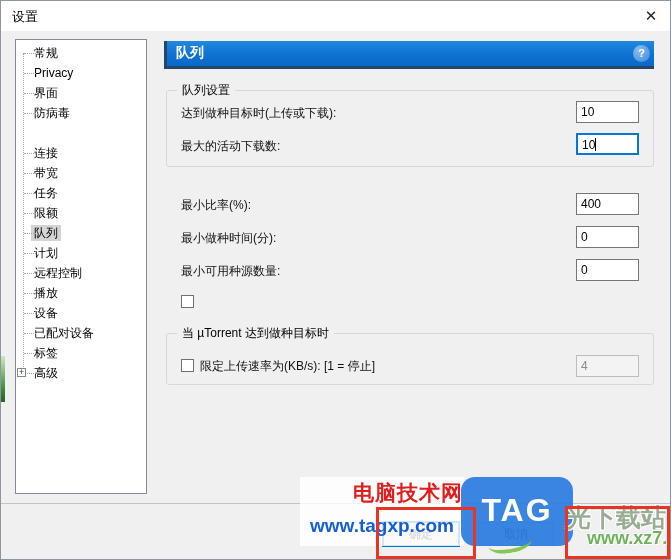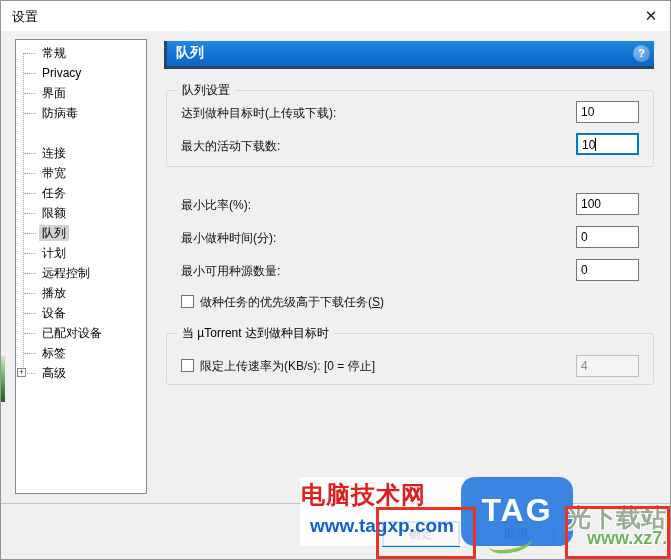--- a/index.html
+++ b/index.html
@@ -13,21 +13,21 @@
   #titlebar { left:0; top:0; width:669px; height:30px; background:#ffffff; }
   #win-title { left:11px; top:7px; font-size:13px; color:#000; }
   #close-btn { left:637px; top:4px; width:26px; height:22px; text-align:center;
                font-size:15px; color:#222; line-height:22px; cursor:pointer; }
 
   
   #tree-panel { left:14px; top:38px; width:132px; height:455px; background:#fff;
                 border:1px solid #848b94; }
   #tree-vline { left:22px; top:52px; height:316px; width:0; border-left:1px dotted #a6a6a6; }
   .tree-item { position:absolute; left:14px; width:130px; height:20px; line-height:20px;
-               font-size:12px; color:#000; padding-left:24px; cursor:default; }
+               font-size:12px; color:#000; padding-left:16px; cursor:default; }
   .tree-item::before { content:""; position:absolute; left:9px; top:10px; width:12px;
                        border-top:1px dotted #a6a6a6; }
   .tree-item .tlabel { display:inline-block; padding:0 3px; line-height:16px; }
   .tree-item .tlabel.selected { background:#d4d4d4; }
   #expand-box { left:16px; top:367px; width:9px; height:9px; background:#fff;
                 border:1px solid #828790; font-size:9px; line-height:7px; text-align:center;
                 color:#333; }
 
   
   #banner { left:163px; top:40px; width:490px; height:28px;
@@ -63,21 +63,21 @@
          font-size:12px; color:#000; text-align:center; line-height:22px; z-index:2;
          cursor:pointer; font-family:inherit; }
   #ok-btn { left:381px; top:520px; width:78px; height:26px; border:2px solid #0078d7;
             line-height:22px; }
   #cancel-btn { left:477px; top:521px; width:76px; }
   #apply-btn { left:581px; top:521px; width:76px; }
 
   
   #wm-whitebox { left:299px; top:476px; width:164px; height:69px;
                  background:rgba(255,255,255,0.82); z-index:10; }
-  #wm-site1-name { left:300px; top:478px; width:162px; text-align:left; font-size:24px;
+  #wm-site1-name { left:300px; top:478px; width:162px; text-align:right; font-size:21px;
                    font-weight:bold; color:#e11d1d; letter-spacing:1px; z-index:11; }
   #wm-site1-url { left:300px; top:514px; width:162px; text-align:center; font-size:19px;
                   font-weight:bold; color:#155fd4; z-index:11; }
   #wm-tag-logo { left:460px; top:476px; width:112px; height:69px; border-radius:14px;
                  background:rgba(43,125,224,0.93); color:#fff; font-weight:800;
                  font-size:32px; letter-spacing:2px; text-align:center; line-height:66px;
                  z-index:11; }
   #wm-site2-name { left:565px; top:500px; width:108px; font-size:25px; font-weight:bold;
                    color:rgba(128,152,122,0.8); white-space:nowrap; z-index:12;
                    text-shadow:1px 1px 0 #fff,-1px -1px 0 #fff,1px -1px 0 #fff,-1px 1px 0 #fff; }
@@ -133,33 +133,32 @@
 
   <div class="groupbox" style="top:89px;height:77px">
     <span class="gb-title">队列设置</span>
   </div>
   <div class="flabel" style="left:180px;top:104px">达到做种目标时(上传或下载):</div>
   <div class="field" style="top:100px"><span>10</span></div>
   <div class="flabel" style="left:180px;top:137px">最大的活动下载数:</div>
   <div class="field focused" style="top:132px"><span>10</span><span class="caret"></span></div>
 
   <div class="flabel" style="left:180px;top:196px">最小比率(%):</div>
-  <div class="field" style="top:192px"><span>100</span></div>
+  <div class="field" style="top:192px"><span>400</span></div>
   <div class="flabel" style="left:180px;top:229px">最小做种时间(分):</div>
   <div class="field" style="top:225px"><span>0</span></div>
   <div class="flabel" style="left:180px;top:262px">最小可用种源数量:</div>
   <div class="field" style="top:258px"><span>0</span></div>
   <div class="checkbox" style="top:294px"></div>
-  <div class="cb-label" style="top:293px"><span>做种任务的优先级高于下载任务(</span><span class="u">S</span><span>)</span></div>
 
   <div class="groupbox" style="top:332px;height:52px">
     <span class="gb-title">当 µTorrent 达到做种目标时</span>
   </div>
   <div class="checkbox" style="top:358px"></div>
-  <div class="cb-label" style="top:357px">限定上传速率为(KB/s): [0 = 停止]</div>
+  <div class="cb-label" style="top:357px">限定上传速率为(KB/s): [1 = 停止]</div>
   <div class="field disabled" style="top:354px"><span>4</span></div>
 
   <div class="abs" id="separator"></div>
   <button class="btn" id="ok-btn">确定</button>
   <button class="btn" id="cancel-btn">取消</button>
 
   <div class="abs" id="wm-whitebox"></div>
   <div class="abs" id="wm-site1-name">电脑技术网</div>
   <div class="abs" id="wm-site1-url">www.tagxp.com</div>
   <div class="abs" id="wm-tag-logo">TAG</div>

